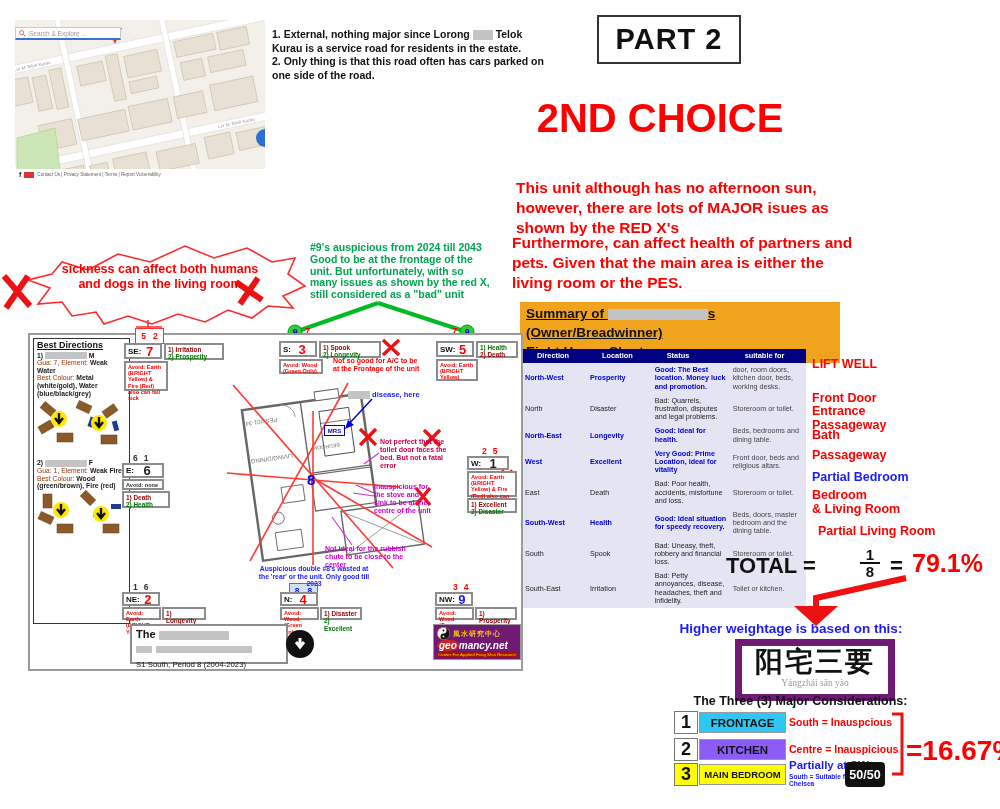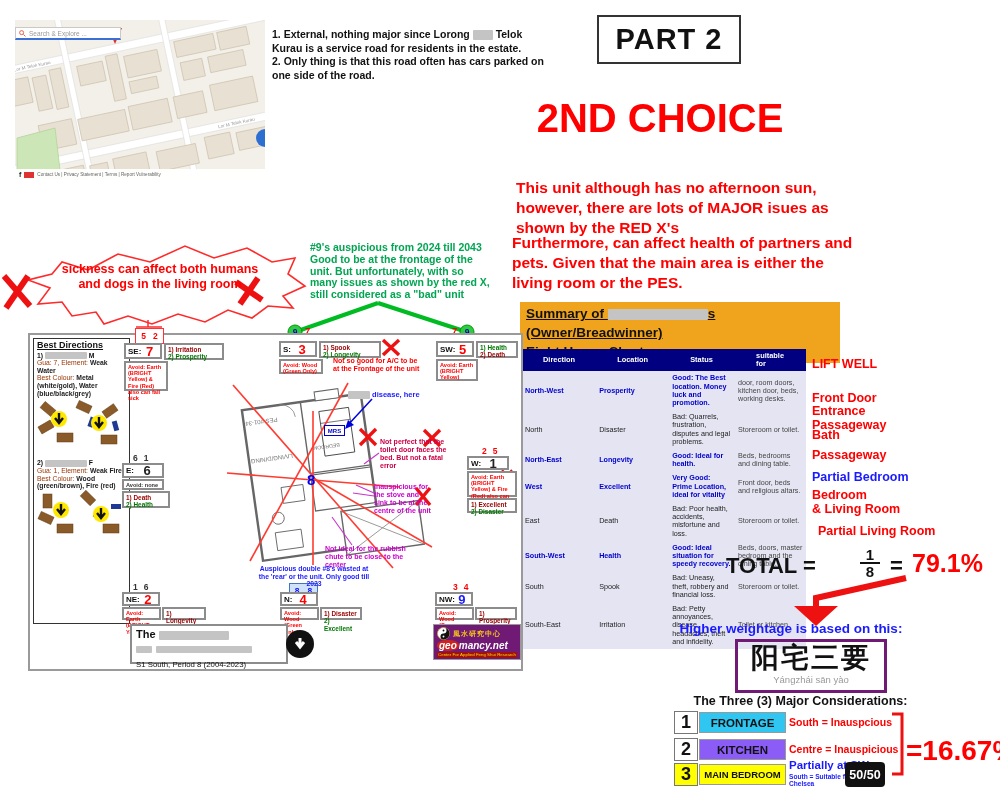--- a/index.html
+++ b/index.html
@@ -27,37 +27,37 @@
 
   .choice-title{left:520px;top:96px;width:280px;text-align:center;font-size:40px;font-weight:bold;color:#f00;}
   .choice-sub{left:500px;top:146px;width:345px;text-align:center;font-size:17px;font-weight:bold;color:#f00;}
   .choice-para{color:#f00;font-weight:bold;font-size:15.5px;line-height:20px;}
 
   .summary-hdr{left:520px;top:302px;width:320px;background:#f0a41e;color:#111;font-weight:bold;
                font-size:13.5px;line-height:19px;padding:2px 6px;box-sizing:border-box;text-decoration:underline;}
 
   
   .eh-table{left:522px;top:349px;width:284px;border-collapse:collapse;font-size:7.2px;line-height:8.2px;}
-  .eh-table th{background:#000080;color:#fff;text-align:left;padding:3px 21px;font-size:7.4px;}
+  .eh-table th{background:#000080;color:#fff;text-align:left;padding:3px 15px;font-size:7.4px;}
   .eh-table td{background:#e4e4f2;padding:3px 3px;vertical-align:middle;color:#222;}
   .eh-table td.suit{color:#444;}
   tr.tg td.c1,tr.tg td.c2,tr.tg td.c3{color:#0000cc;font-weight:bold;}
   .rlabel{position:absolute;left:812px;font-size:12.5px;font-weight:bold;color:#f00;line-height:14px;white-space:nowrap;}
   .rlabel.blue{color:#1a1aff;}
 
   
   .total-lbl{font-size:22px;font-weight:bold;color:#111;}
   .frac{left:860px;top:547px;width:20px;text-align:center;font-size:15px;font-weight:bold;line-height:15px;}
   .frac .num{border-bottom:2px solid #111;}
   .pct{left:912px;top:549px;font-size:25px;font-weight:bold;color:#f00;}
 
   .weight-note{left:660px;top:621px;width:262px;text-align:center;font-size:13.5px;font-weight:bold;color:#1a1aff;}
-  .cn-box{left:735px;top:639px;width:146px;height:48px;border:3px solid #701a75;text-align:center;}
+  .cn-box{left:735px;top:639px;width:146px;height:48px;border:7px solid #701a75;text-align:center;}
   .cn-box .cn{font-size:28px;line-height:32px;font-weight:bold;letter-spacing:2px;}
-  .cn-box .py{font-size:9.5px;color:#9a9a9a;}
+  .cn-box .py{font-size:9.5px;color:#9a9a9a;font-family:Liberation Serif, serif;}
   .three-title{left:688px;top:694px;width:225px;text-align:center;font-size:12.5px;font-weight:bold;}
 
   .numbox{position:absolute;left:674px;width:22px;height:21px;border:1px solid #777;background:#fff;
           display:flex;align-items:center;justify-content:center;font-size:18px;font-weight:bold;}
   .consbox{position:absolute;left:699px;width:85px;height:19px;display:flex;align-items:center;
            justify-content:center;font-weight:bold;font-size:11.5px;border:1px solid #999;}
   .consnote{position:absolute;left:789px;font-size:10.5px;font-weight:bold;color:#f00;white-space:nowrap;}
   .badge5050{position:absolute;left:845px;top:762px;width:40px;height:25px;background:#111;color:#fff;
              font-weight:bold;font-size:12.5px;display:flex;align-items:center;justify-content:center;border-radius:4px;}
   .result167{left:906px;top:735px;font-size:28px;font-weight:bold;color:#f00;}

